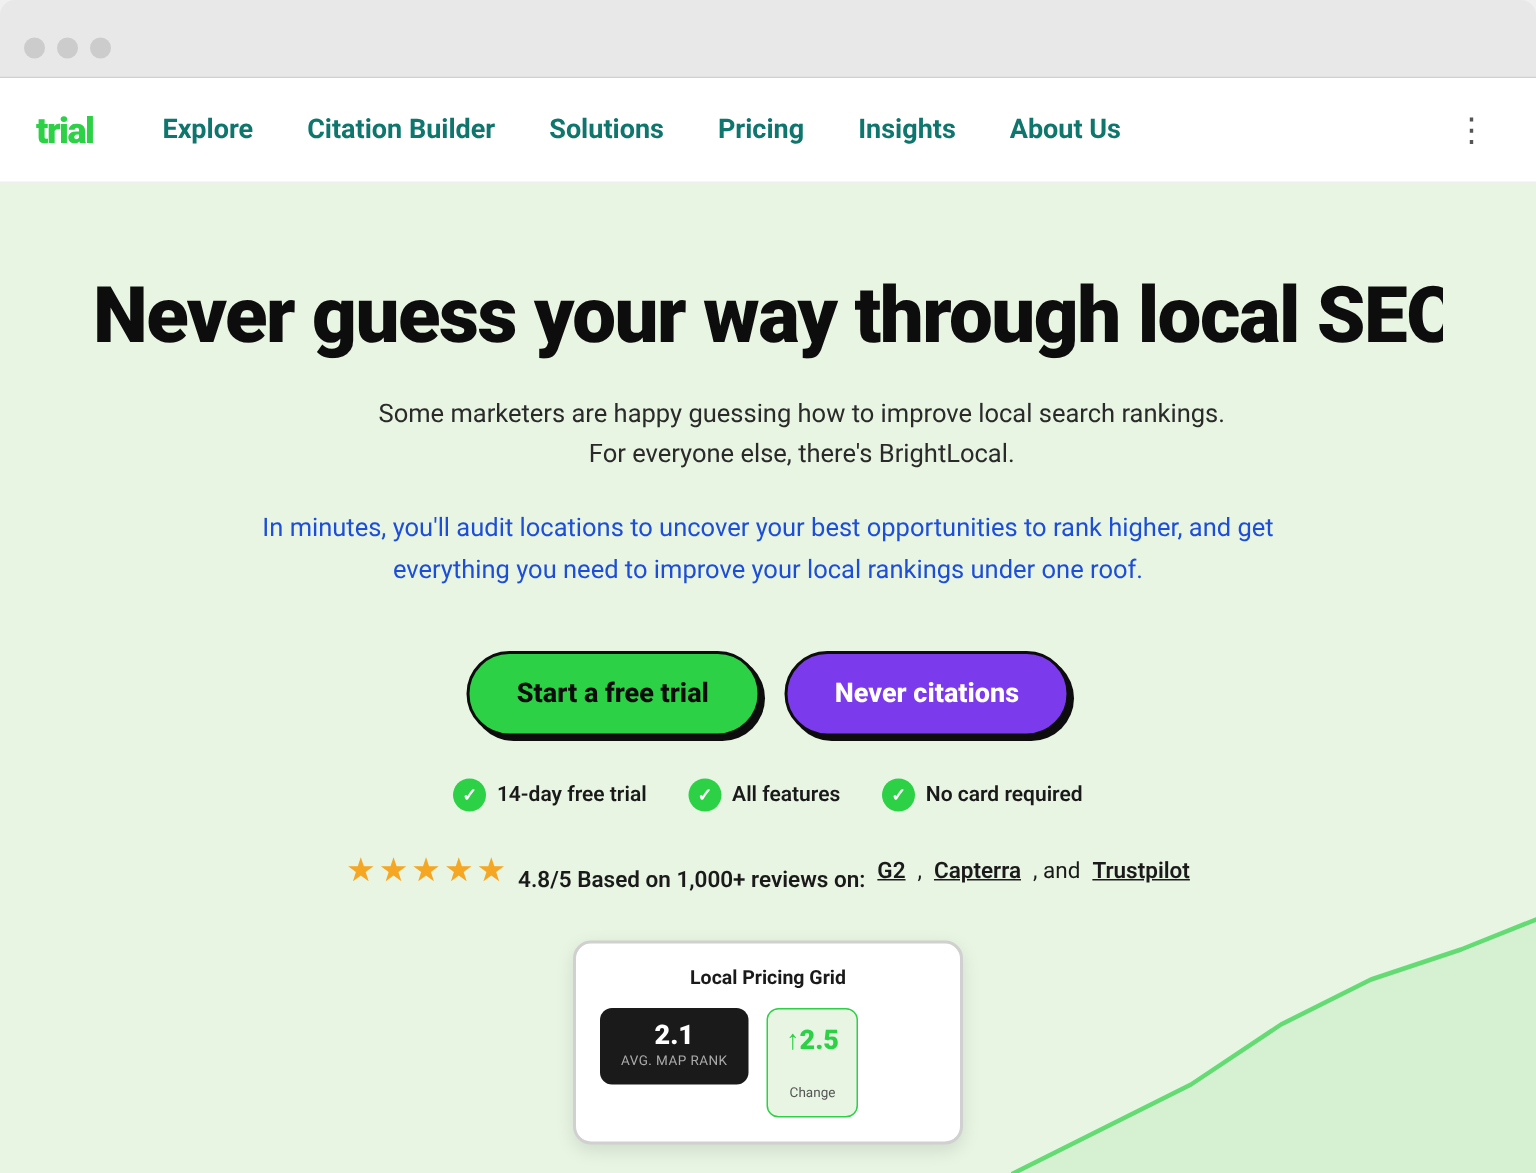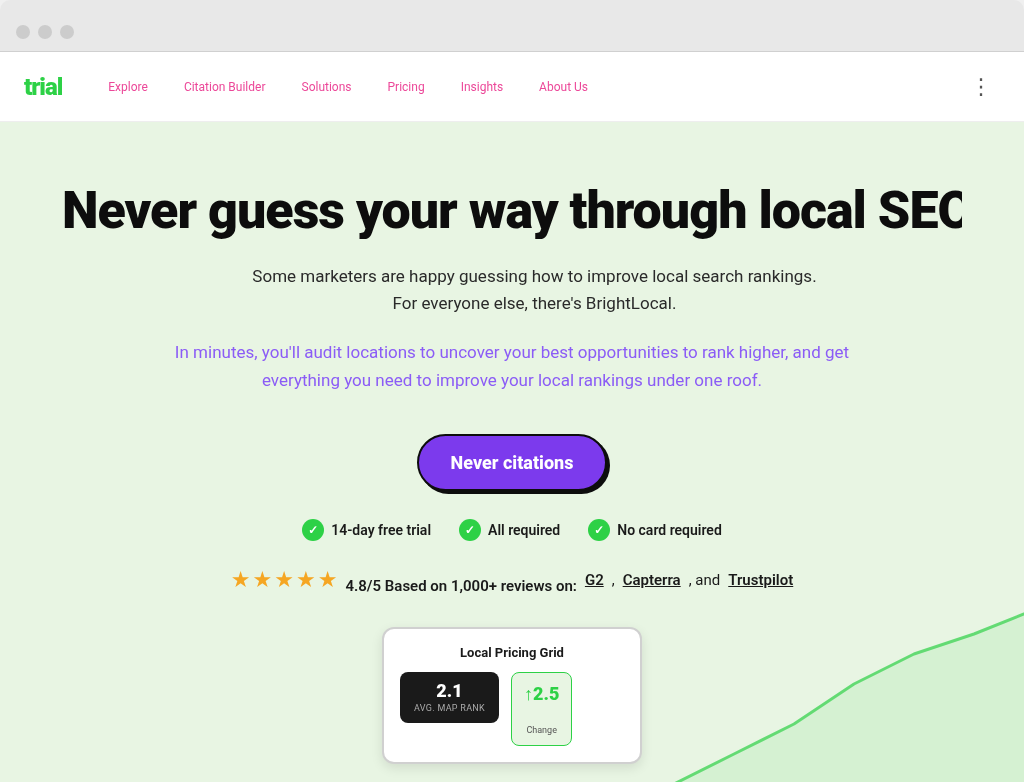--- a/index.html
+++ b/index.html
@@ -57,26 +57,26 @@
       color: #2dd146;
       margin-right: 32px;
       letter-spacing: -1px;
     }
     .nav-links {
       display: flex;
       gap: 8px;
       align-items: center;
     }
     .nav-link {
-      font-size: 12px;
-      color: #ec4899;
+      font-size: 18px;
+      color: #0f766e;
       text-decoration: none;
       padding: 8px 14px;
       cursor: pointer;
-      font-weight: 400;
+      font-weight: 700;
     }
     .nav-right {
       margin-left: auto;
       display: flex;
       align-items: center;
     }
     .nav-menu-dots {
       font-size: 22px;
       color: #555;
       cursor: pointer;
@@ -112,21 +112,21 @@
       font-size: 17px;
       color: #2a2a2a;
       line-height: 1.6;
       max-width: 720px;
       margin-bottom: 20px;
       margin-left: 45px;
     }
 
     .hero-body {
       font-size: 17px;
-      color: #8b5cf6;
+      color: #1d4ed8;
       line-height: 1.65;
       max-width: 680px;
       margin-bottom: 40px;
     }
 
     
     .cta-group {
       display: flex;
       gap: 16px;
       align-items: center;
@@ -341,31 +341,32 @@
     <h1 class="hero-headline">Never guess your way through local SEO a</h1>
 
     <p class="hero-subtext">
       Some marketers are happy guessing how to improve local search rankings.<br>
       For everyone else, there's BrightLocal.
     </p>
 
     <p class="hero-body">In minutes, you'll audit locations to uncover your best opportunities to rank higher, and get everything you need to improve your local rankings under one roof.</p>
 
     <div class="cta-group">
+      <a class="btn-trial">Start a free trial</a>
       <a class="btn-citations">Never citations</a>
     </div>
 
     <div class="trust-badges">
       <div class="trust-badge">
         <span class="check-circle">✓</span>
         <span>14-day free trial</span>
       </div>
       <div class="trust-badge">
         <span class="check-circle">✓</span>
-        <span>All required</span>
+        <span>All features</span>
       </div>
       <div class="trust-badge">
         <span class="check-circle">✓</span>
         <span>No card required</span>
       </div>
     </div>
 
     <div class="rating-row">
       <div class="stars">
         <span class="star star-full">★</span>

